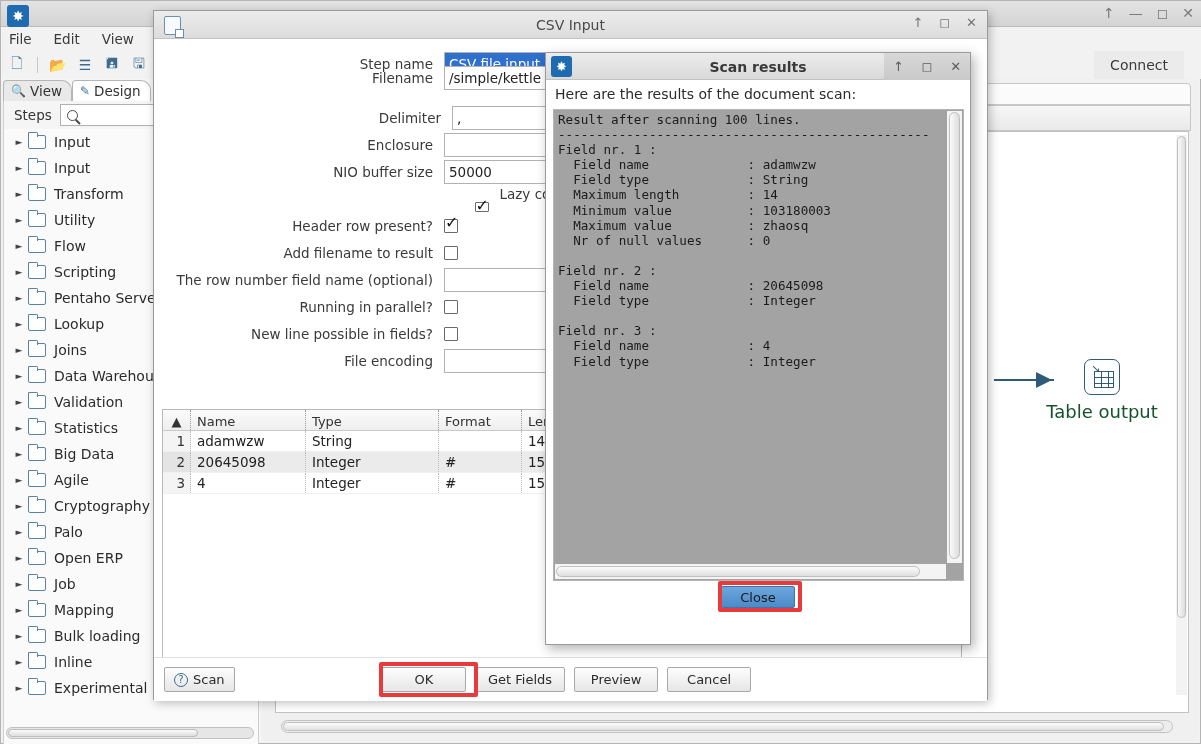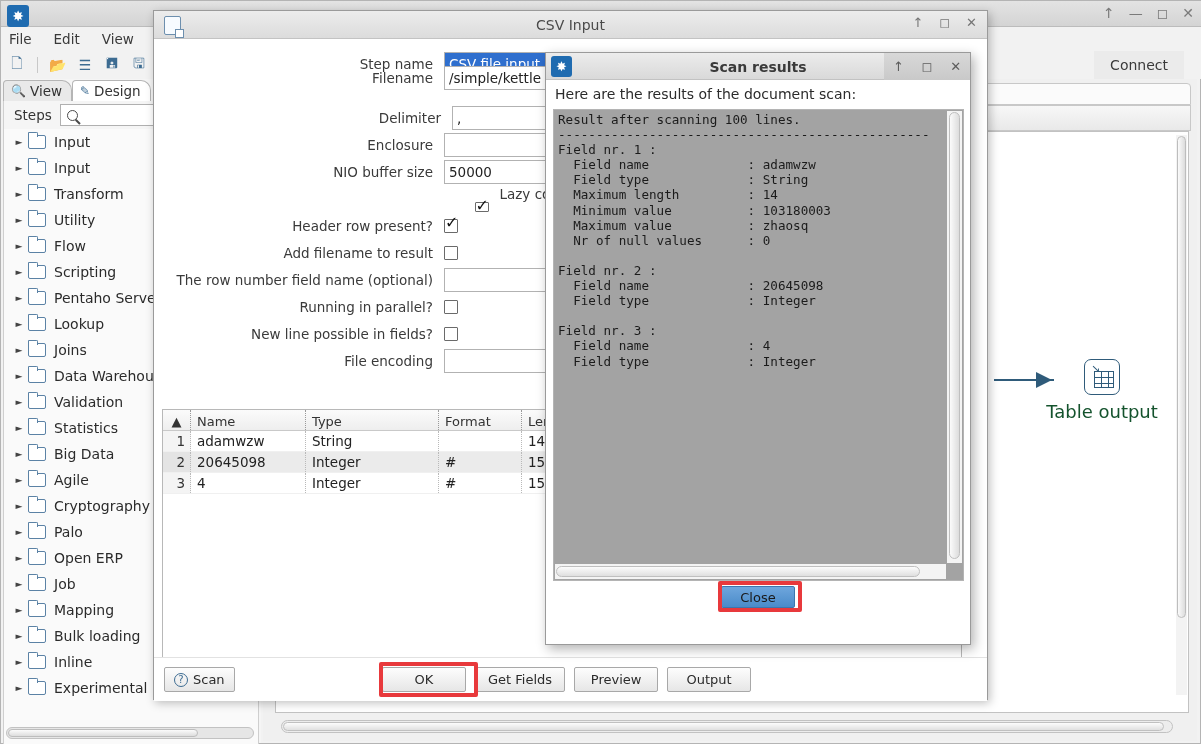--- a/index.html
+++ b/index.html
@@ -750,21 +750,21 @@
 
       <div id="csv-buttonbar">
         <div class="btn" id="help-btn">
           <span class="qm">?</span>
           <span>Scan</span>
         </div>
         <div id="csv-actions">
           <div class="btn">OK</div>
           <div class="btn">Get Fields</div>
           <div class="btn">Preview</div>
-          <div class="btn">Output</div>
+          <div class="btn">Cancel</div>
         </div>
         <div id="ok-highlight"></div>
       </div>
     </div>
   </div>
 
   <div id="scan-dialog">
 
     <div id="scan-titlebar">
       <div id="scan-logo">✸</div>

